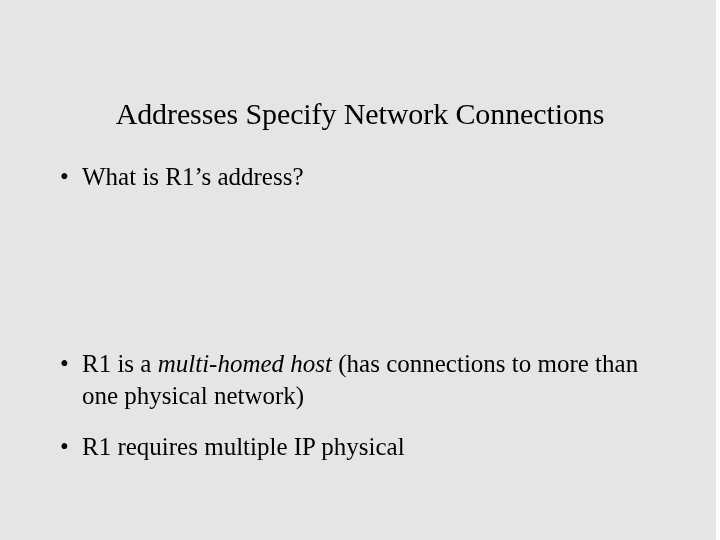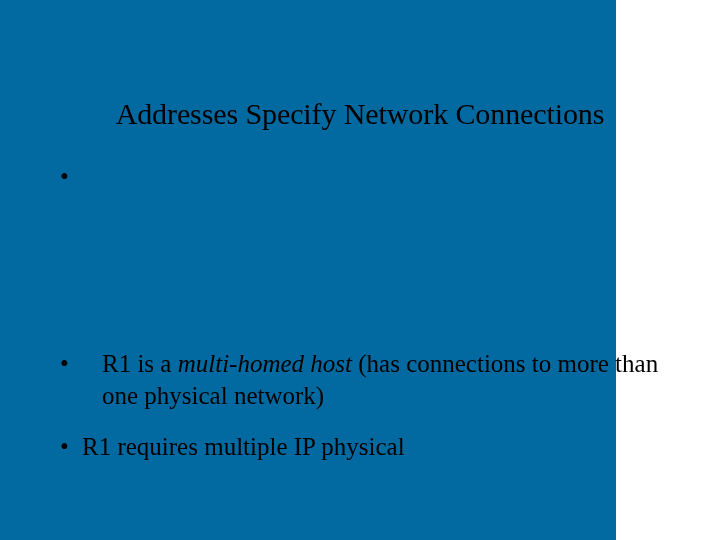--- a/index.html
+++ b/index.html
@@ -12,23 +12,23 @@
     height: 540px;
     position: relative;
     overflow: hidden;
     font-family: "Liberation Serif", "DejaVu Serif", serif;
     color: #000000;
   }
 
   .slide {
     position: absolute;
     inset: 0;
-    width: 616px;
+    width: 716px;
     height: 540px;
-    background: #0369a1;
+    background: #e5e5e5;
   }
 
   
   .slide-title {
     position: absolute;
     left: 0;
     top: 77px;
     width: 720px;
     text-align: center;
     font-size: 30px;
@@ -64,21 +64,20 @@
     top: 161px;
     width: 600px;
   }
   #bullet-multihomed {
     left: 60px;
     top: 348px;
     width: 610px;
   }
   #bullet-multihomed .bullet-text {
     text-indent: 0;
-    margin-left: 20px;
   }
   #bullet-addresses {
     left: 60px;
     top: 431px;
     width: 600px;
   }
 
   
   .diagram {
     position: absolute;
@@ -103,20 +102,21 @@
 </style>
 </head>
 <body>
 
 <div class="slide">
 
   <h1 class="slide-title">Addresses Specify Network Connections</h1>
 
   <div class="bullet-block" id="bullet-question">
     <span class="bullet-marker">•</span>
+    <span class="bullet-text">What is R1’s address?</span>
   </div>
 
 
   <div class="bullet-block" id="bullet-multihomed">
     <span class="bullet-marker">•</span>
     <span class="bullet-text"><span>R1 is a </span><span class="ital">multi-homed host</span><span> (has connections to more than one physical network)</span></span>
   </div>
 
   <div class="bullet-block" id="bullet-addresses">
     <span class="bullet-marker">•</span>

